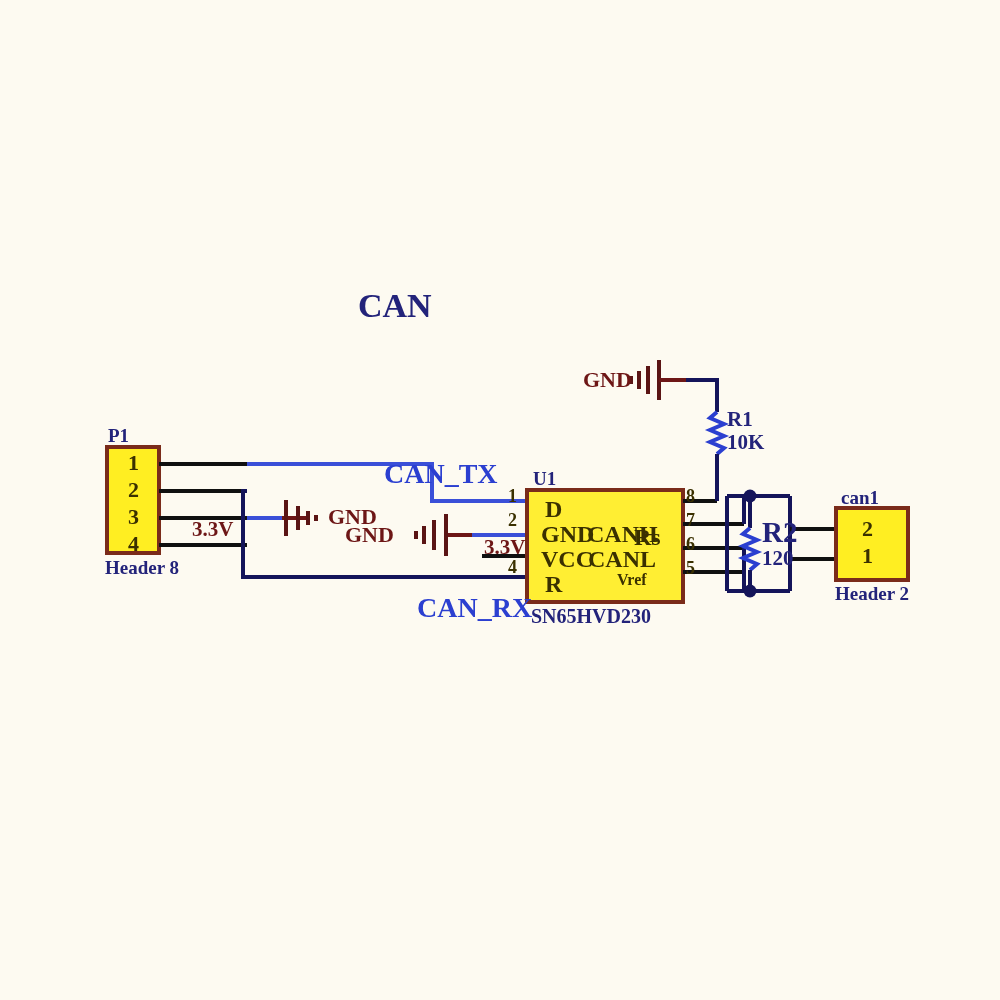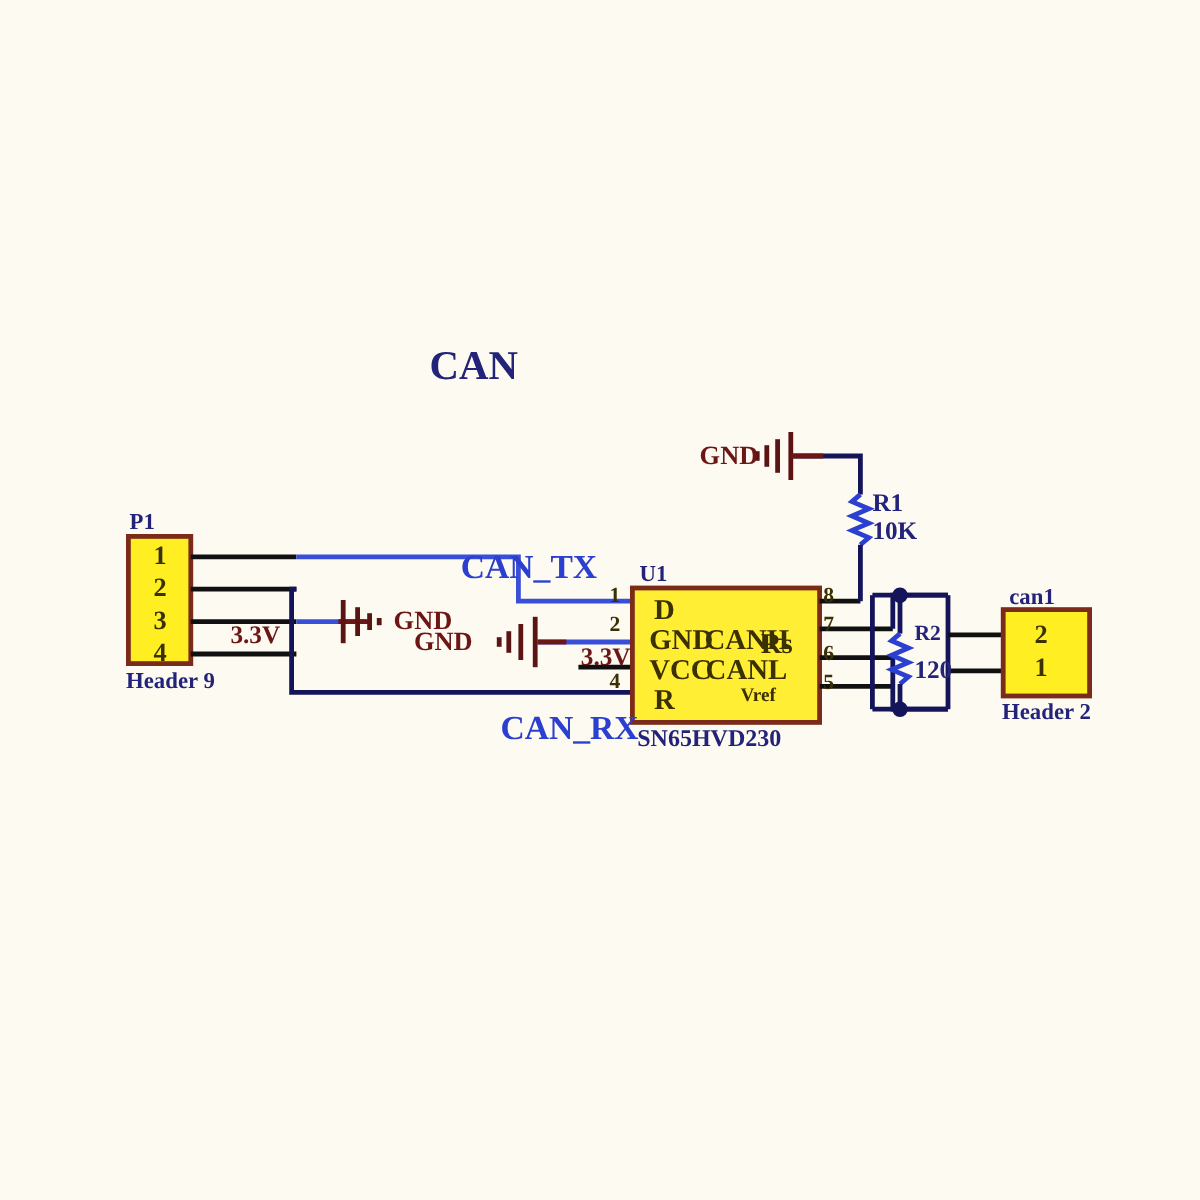--- a/index.html
+++ b/index.html
@@ -94,21 +94,21 @@
     <circle cx="750" cy="591" r="6.5" fill="#14145a"></circle>
 
     <polyline points="790,529 836,529" fill="none" stroke="#101010" stroke-width="4"></polyline>
     <polyline points="790,559 836,559" fill="none" stroke="#101010" stroke-width="4"></polyline>
     <rect x="836" y="508" width="72" height="72" fill="#ffee22" stroke="#7a2b1a" stroke-width="4"></rect>
   </svg>
 
   <div class="lbl navy b" style="left:358px;top:289px;font-size:34px;">CAN</div>
 
   <div class="lbl navy b" style="left:108px;top:426px;font-size:19px;">P1</div>
-  <div class="lbl navy b" style="left:105px;top:558px;font-size:19px;">Header 9</div>
+  <div class="lbl navy b" style="left:105px;top:558px;font-size:19px;">Header 8</div>
 
   <div class="lbl olive b" style="left:128px;top:452px;font-size:22px;">1</div>
   <div class="lbl olive b" style="left:128px;top:479px;font-size:22px;">2</div>
   <div class="lbl olive b" style="left:128px;top:506px;font-size:22px;">3</div>
   <div class="lbl olive b" style="left:128px;top:533px;font-size:22px;">4</div>
 
   <div class="lbl maroon b" style="left:192px;top:519px;font-size:21px;">3.3V</div>
 
   <div class="lbl maroon b" style="left:328px;top:506px;font-size:22px;">GND</div>
   <div class="lbl maroon b" style="left:345px;top:524px;font-size:22px;">GND</div>
@@ -138,21 +138,21 @@
   <div class="lbl olive b" style="left:617px;top:572px;font-size:16px;">Vref</div>
 
   <div class="lbl olive b" style="left:686px;top:487px;font-size:18px;">8</div>
   <div class="lbl olive b" style="left:686px;top:511px;font-size:18px;">7</div>
   <div class="lbl olive b" style="left:686px;top:535px;font-size:18px;">6</div>
   <div class="lbl olive b" style="left:686px;top:559px;font-size:18px;">5</div>
 
   <div class="lbl navy b" style="left:727px;top:409px;font-size:21px;">R1</div>
   <div class="lbl navy b" style="left:727px;top:432px;font-size:21px;">10K</div>
 
-  <div class="lbl navy b" style="left:762px;top:518px;font-size:18px;">R2</div>
+  <div class="lbl navy b" style="left:762px;top:518px;font-size:29px;">R2</div>
   <div class="lbl navy b" style="left:762px;top:548px;font-size:21px;">120</div>
 
   <div class="lbl navy b" style="left:841px;top:488px;font-size:19px;">can1</div>
   <div class="lbl navy b" style="left:835px;top:584px;font-size:19px;">Header 2</div>
   <div class="lbl olive b" style="left:862px;top:518px;font-size:22px;">2</div>
   <div class="lbl olive b" style="left:862px;top:545px;font-size:22px;">1</div>
 
 </div>
 
 </body></html>

